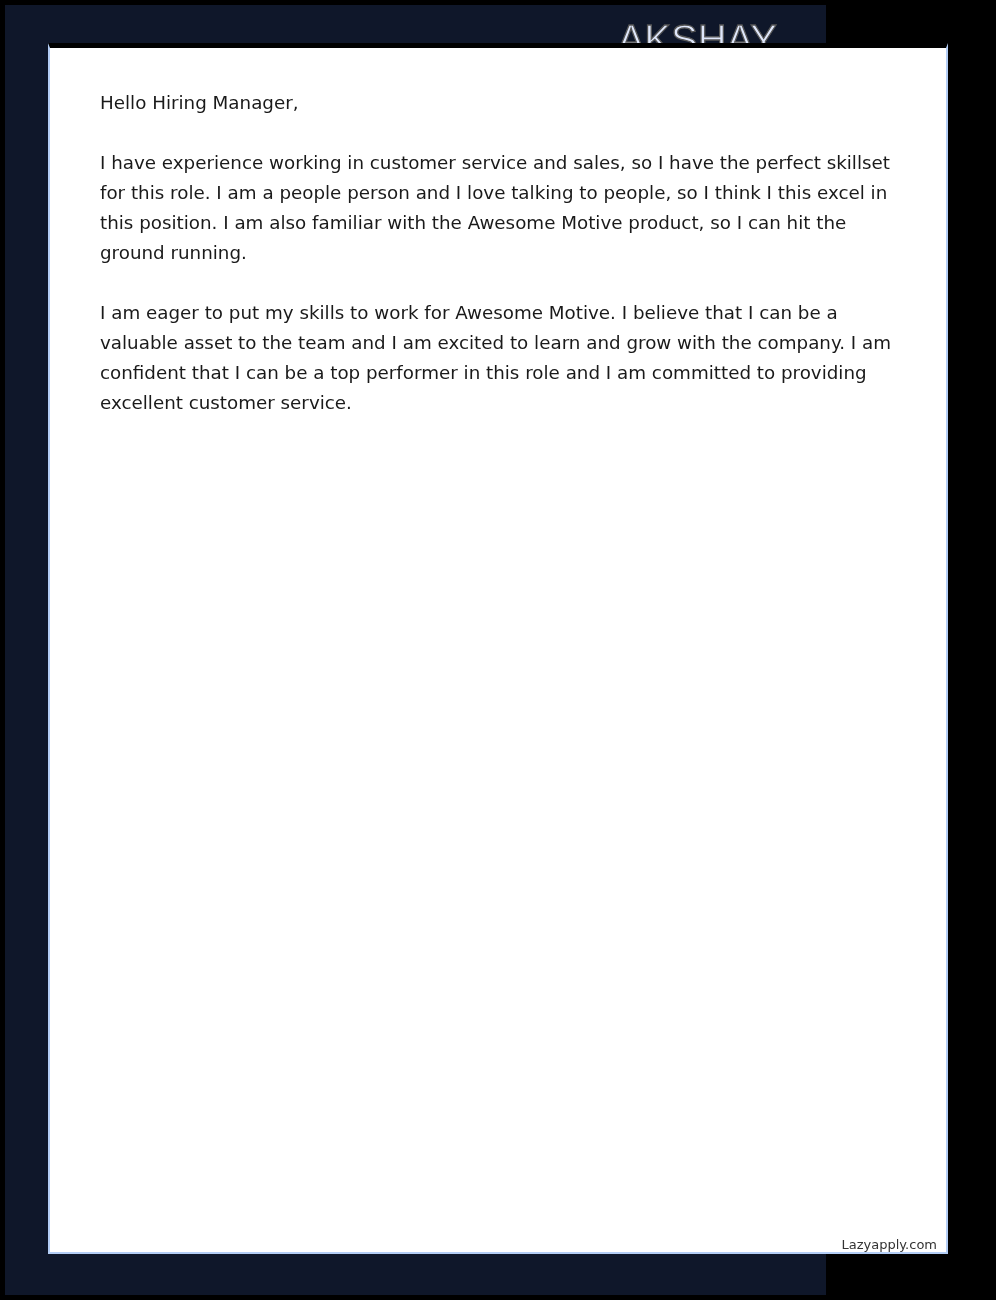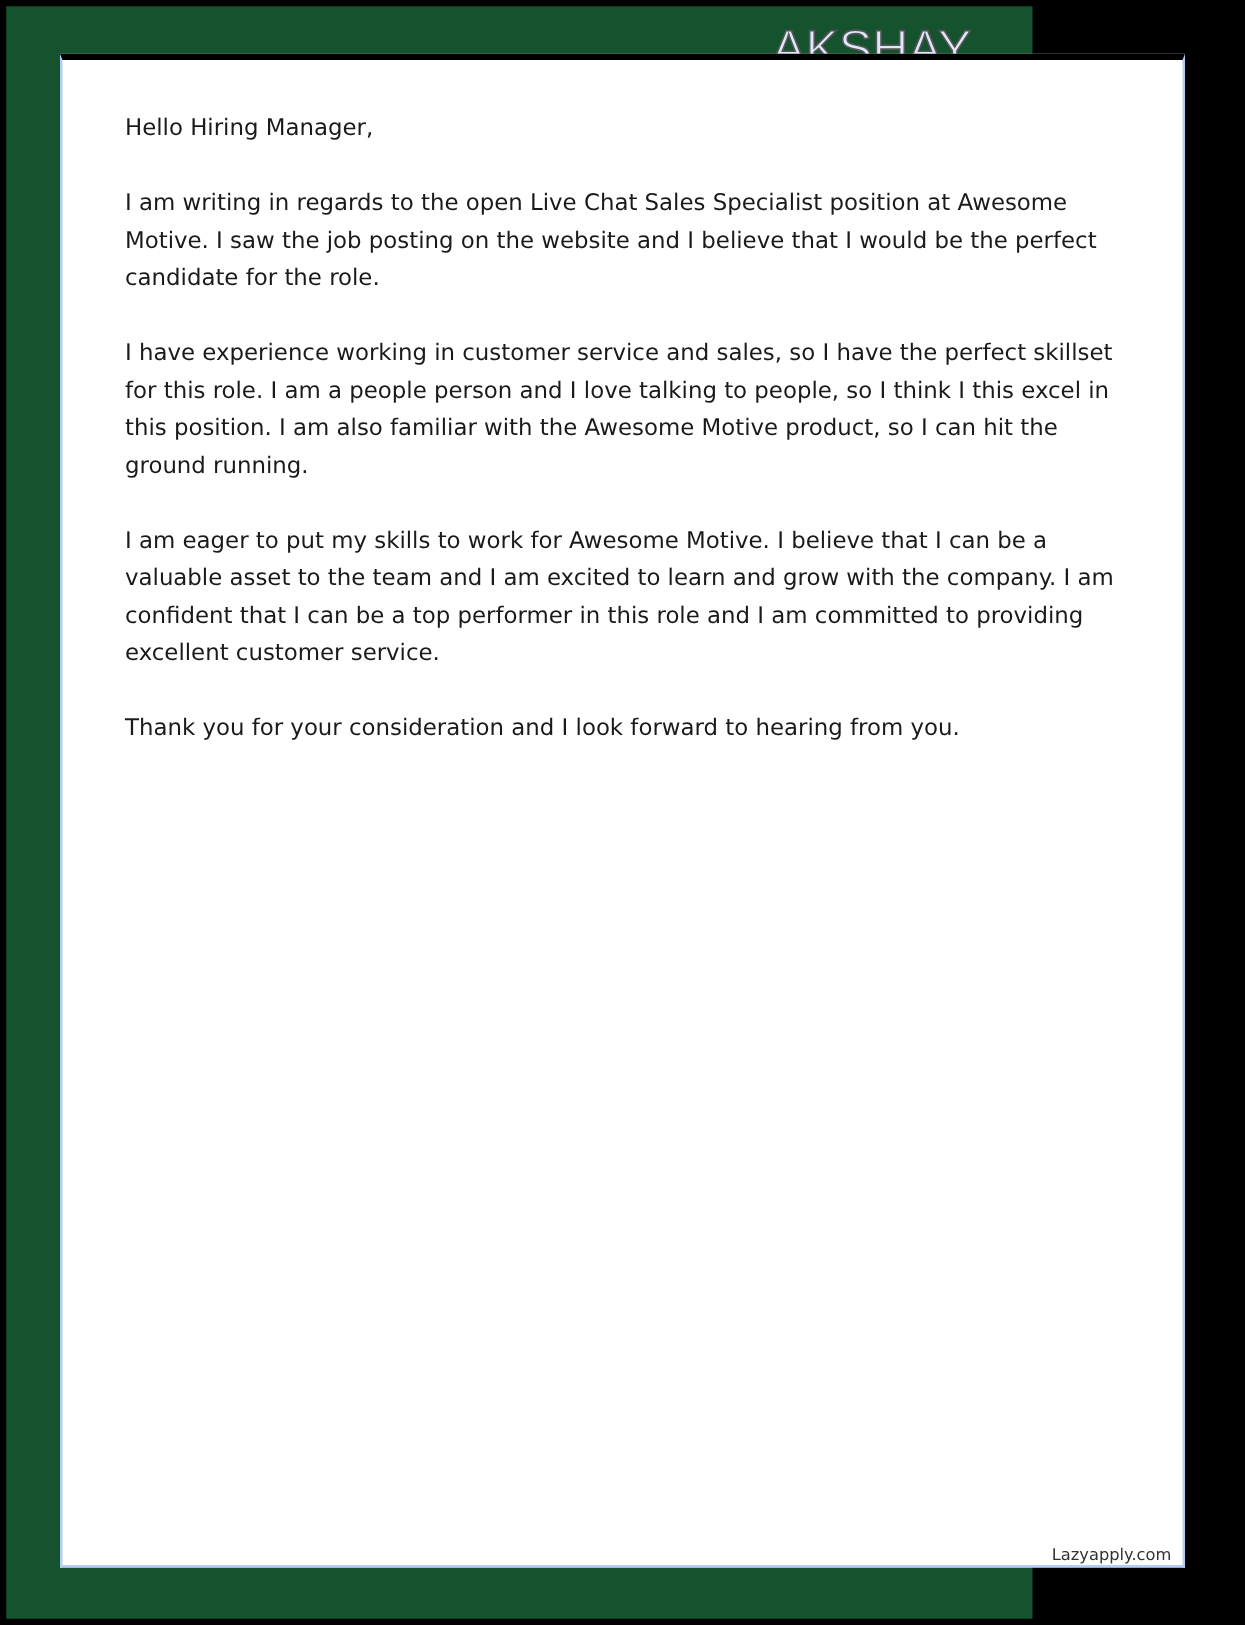--- a/index.html
+++ b/index.html
@@ -1,34 +1,32 @@
 <!DOCTYPE html>
 <html><head>
 <meta charset="utf-8">
 <style>
   html, body { margin:0; padding:0; }
   body { width:996px; height:1300px; background:#000; position:relative; overflow:hidden; font-family:"DejaVu Sans", sans-serif; }
-  .frame { position:absolute; left:5px; top:5px; width:821px; height:1290px; background:#14532d; }
+  .frame { position:absolute; left:5px; top:5px; width:821px; height:1290px; background:#0f172a; }
   .brand { position:absolute; right:49px; top:12px; font-family:"Liberation Sans", sans-serif; font-size:40px; letter-spacing:0px; color:#dfe7fb; -webkit-text-stroke:1.3px #555; line-height:44px; }
   .page { position:absolute; left:43px; top:38px; width:896px; height:1204px; background:#fff; border-left:2px solid #b3cdf5; border-right:2px solid #b3cdf5; border-bottom:2px solid #b3cdf5; border-top:5px solid #000; box-sizing:content-box; }
   .content { position:absolute; left:50px; top:40px; width:800px; font-size:18.3px; line-height:30px; color:#1a1a1a; }
   .content p { margin:0 0 30px 0; }
   .content p.salutation { margin-bottom:30px; }
   .content p.closing { margin-bottom:10px; }
   .date { color:#1e88e5; }
   .footer { position:absolute; right:9px; bottom:0px; font-size:13px; color:#333; }
 </style>
 </head>
 <body>
 
 <div class="frame">
   <div class="brand">AKSHAY</div>
   <div class="page">
     <div class="content">
       <p class="salutation">Hello Hiring Manager,</p>
-      <p>I am writing in regards to the open Live Chat Sales Specialist position at Awesome Motive. I saw the job posting on the website and I believe that I would be the perfect candidate for the role.</p>
       <p>I have experience working in customer service and sales, so I have the perfect skillset for this role. I am a people person and I love talking to people, so I think I this excel in this position. I am also familiar with the Awesome Motive product, so I can hit the ground running.</p>
       <p>I am eager to put my skills to work for Awesome Motive. I believe that I can be a valuable asset to the team and I am excited to learn and grow with the company. I am confident that I can be a top performer in this role and I am committed to providing excellent customer service.</p>
-      <p class="closing">Thank you for your consideration and I look forward to hearing from you.</p>
     </div>
     <div class="footer">Lazyapply.com</div>
   </div>
 </div>
 
 </body></html>

